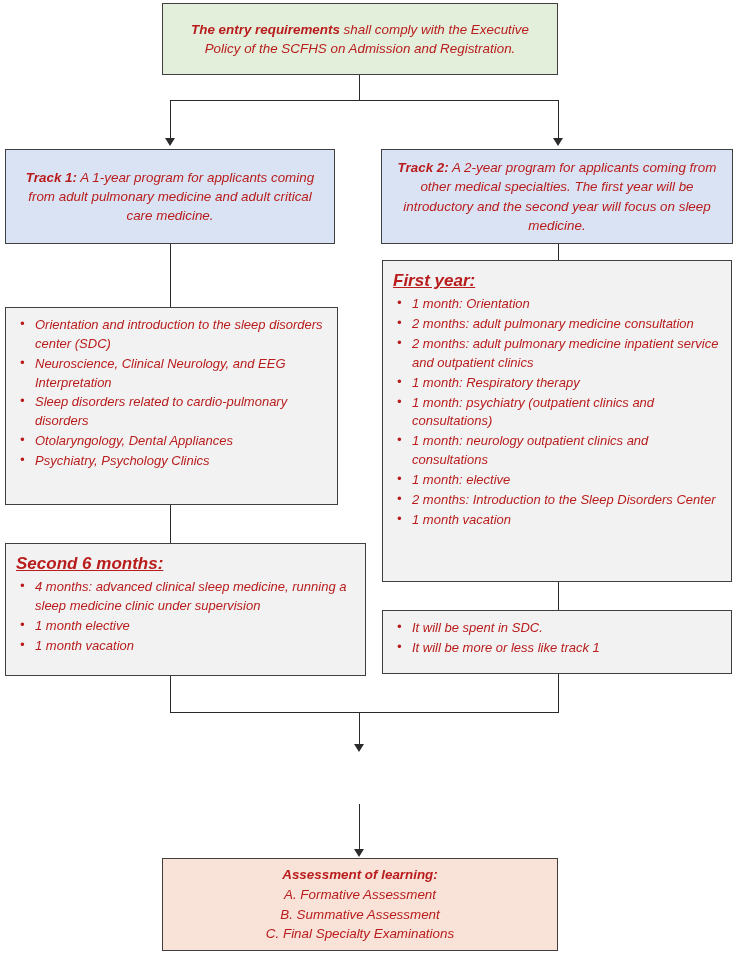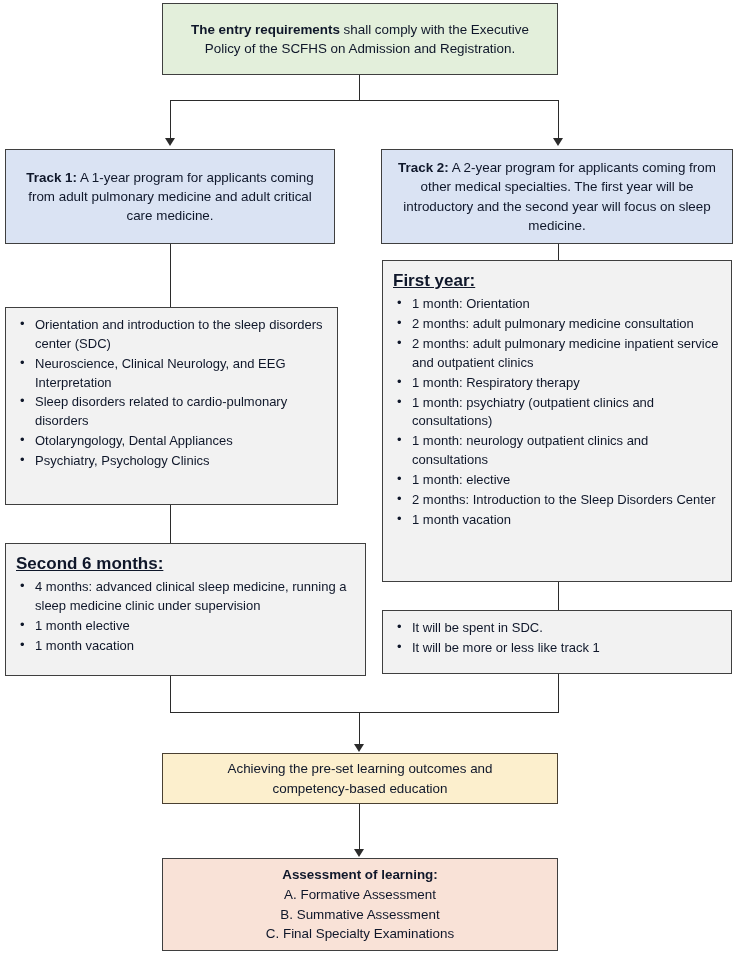--- a/index.html
+++ b/index.html
@@ -18,21 +18,22 @@
     background: #ffffff;
     overflow: hidden;
   }
 
   .box {
     position: absolute;
     box-sizing: border-box;
     border: 1.2px solid #3c3c3c;
     font-size: 13.4px;
     line-height: 1.43;
-    color: #0f172a;
+    color: #b91c1c;
+    font-style: italic;
   }
   .box.centered {
     display: flex;
     flex-direction: column;
     align-items: center;
     justify-content: center;
     text-align: center;
   }
   .box.listbox {
     padding: 8px 9px 7px 9px;
@@ -179,24 +180,20 @@
       <li>It will be more or less like track 1</li>
     </ul>
   </div>
 
   <div class="vline" style="left:170px; top:676px; height:36px;"></div>
   <div class="vline" style="left:558px; top:674px; height:38px;"></div>
   <div class="hline" style="left:170px; top:712px; width:389px;"></div>
   <div class="vline" style="left:359px; top:712px; height:32px;"></div>
   <div class="arrowhead" style="left:354px; top:744px;"></div>
 
-  <div class="box yellow centered" style="left:162px; top:753px; width:396px; height:51px; padding:4px 14px;">
-    <div>Achieving the pre-set learning outcomes and</div>
-    <div>competency-based education</div>
-  </div>
 
   <div class="vline" style="left:359px; top:804px; height:45px;"></div>
   <div class="arrowhead" style="left:354px; top:849px;"></div>
 
   <div class="box peach centered" style="left:162px; top:858px; width:396px; height:93px; padding:6px 4px;">
     <span class="b lettered">Assessment of learning:</span>
     <span class="lettered">A.   Formative Assessment</span>
     <span class="lettered">B. Summative  Assessment</span>
     <span class="lettered">C. Final Specialty Examinations</span>
   </div>

